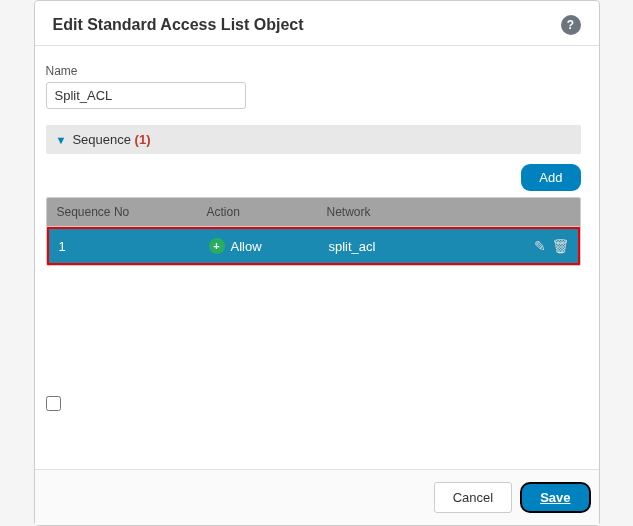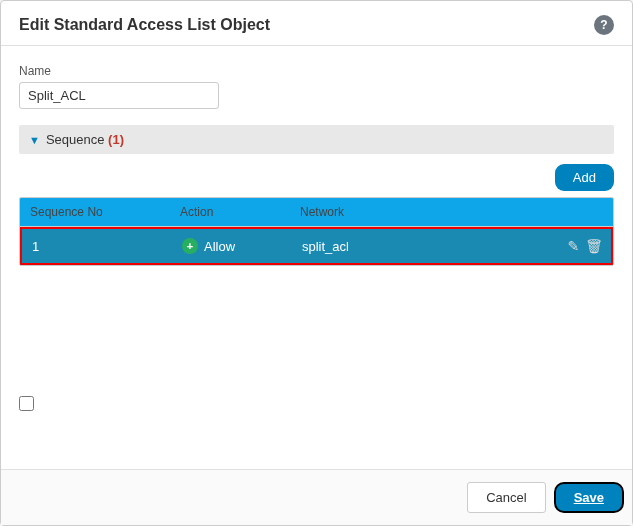--- a/index.html
+++ b/index.html
@@ -6,21 +6,21 @@
     body {
       font-family: Arial, sans-serif;
       font-size: 13px;
       background: #f5f5f5;
       display: flex;
       align-items: center;
       justify-content: center;
       min-height: 100vh;
     }
     .dialog {
-      width: 633px;
+      width: 566px;
       min-height: 526px;
       background: #fff;
       border: 1px solid #ccc;
       border-radius: 4px;
       display: flex;
       flex-direction: column;
     }
     .dialog-header {
       display: flex;
       align-items: center;
@@ -41,21 +41,21 @@
       color: #fff;
       display: flex;
       align-items: center;
       justify-content: center;
       font-size: 12px;
       font-weight: bold;
       cursor: pointer;
     }
     .dialog-body {
       flex: 1;
-      padding: 18px 18px 0 18px;
+      padding: 18px 18px 0 11px;
     }
     .field-label {
       font-size: 12px;
       color: #555;
       margin-bottom: 4px;
     }
     .text-input {
       width: 200px;
       padding: 5px 8px;
       border: 1px solid #ccc;
@@ -103,21 +103,21 @@
       cursor: pointer;
     }
     .table-container {
       border: 1px solid #ccc;
       border-radius: 2px;
       overflow: hidden;
     }
     .table-header {
       display: grid;
       grid-template-columns: 150px 120px 1fr 60px;
-      background: #0ea5e9;
+      background: #a3a3a3;
       border-bottom: 1px solid #ccc;
     }
     .table-header-cell {
       padding: 7px 10px;
       font-size: 12px;
       color: #444;
       font-weight: normal;
     }
     .table-row {
       display: grid;

